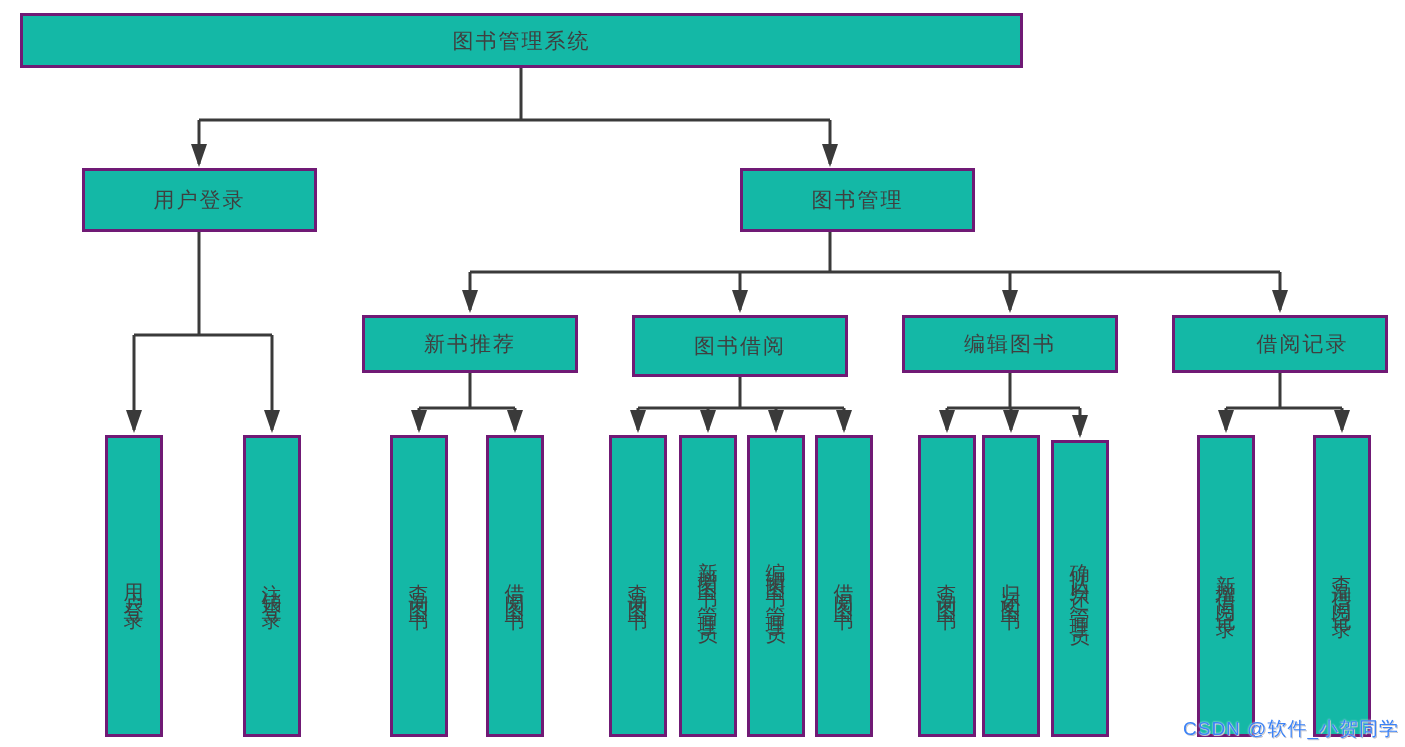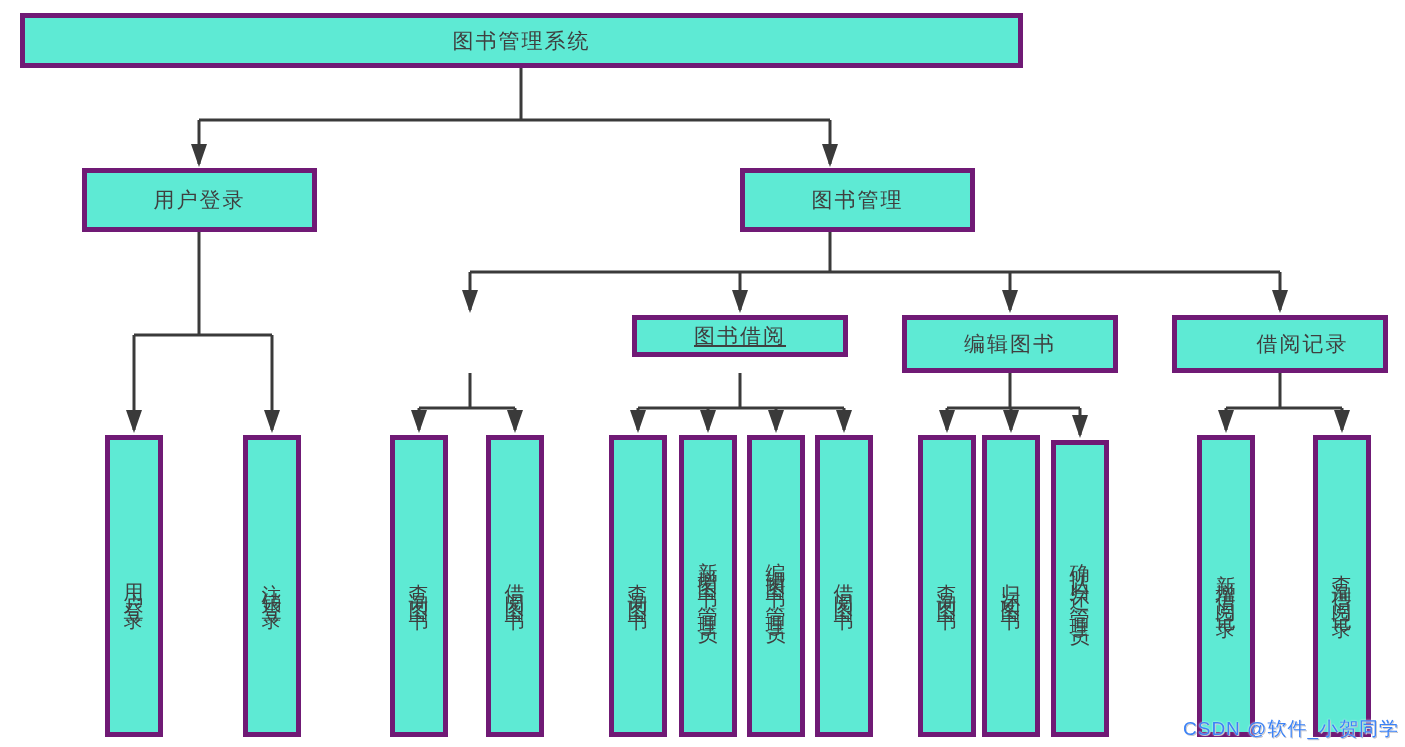--- a/index.html
+++ b/index.html
@@ -13,22 +13,22 @@
   }
   #connectors {
     position: absolute;
     left: 0; top: 0;
     width: 1405px; height: 747px;
     z-index: 0;
   }
   .node {
     position: absolute;
     box-sizing: border-box;
-    border: 5px solid #701a75;
-    background: #5eead4;
+    border: 3px solid #701a75;
+    background: #14b8a6;
     display: flex;
     align-items: center;
     justify-content: center;
     color: #3f3f3f;
     z-index: 1;
   }
   .node.h { 
     font-size: 21px;
     letter-spacing: 2px;
     white-space: nowrap;
@@ -100,21 +100,22 @@
       <line x1="1226" y1="408" x2="1226" y2="430" marker-end="url(#arrow)"></line>
       <line x1="1342" y1="408" x2="1342" y2="430" marker-end="url(#arrow)"></line>
     </g>
   </svg>
 
   <div class="node h" style="left:20px; top:13px; width:1003px; height:55px;">图书管理系统</div>
 
   <div class="node h" style="left:82px; top:168px; width:235px; height:64px;">用户登录</div>
   <div class="node h" style="left:712px; top:168px; width:235px; height:64px;margin-left:28px;">图书管理</div>
 
-  <div class="node h" style="left:632px; top:315px; width:216px; height:42px;text-decoration:underline;">图书借阅</div>
+  <div class="node h" style="left:362px; top:315px; width:216px; height:58px;">新书推荐</div>
+  <div class="node h" style="left:632px; top:315px; width:216px; height:62px;">图书借阅</div>
   <div class="node h" style="left:902px; top:315px; width:216px; height:58px;">编辑图书</div>
   <div class="node h" style="left:1172px; top:315px; width:216px; height:58px;padding-left:45px;">借阅记录</div>
 
   <div class="node v" style="left:105px; top:435px; width:58px; height:302px;">
     <span class="vtext">用户登录</span>
   </div>
   <div class="node v" style="left:243px; top:435px; width:58px; height:302px;">
     <span class="vtext">注销登录</span>
   </div>
 

